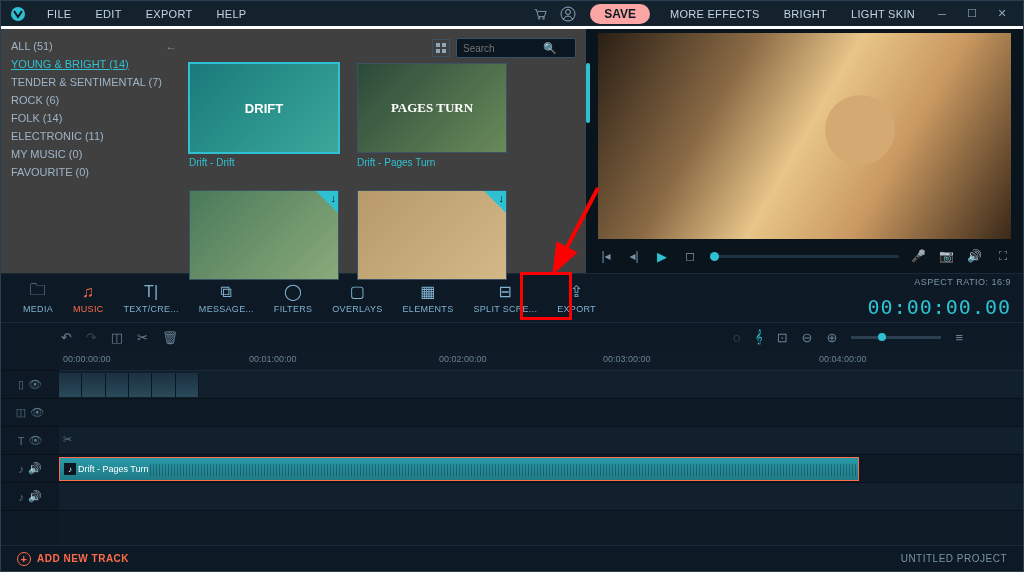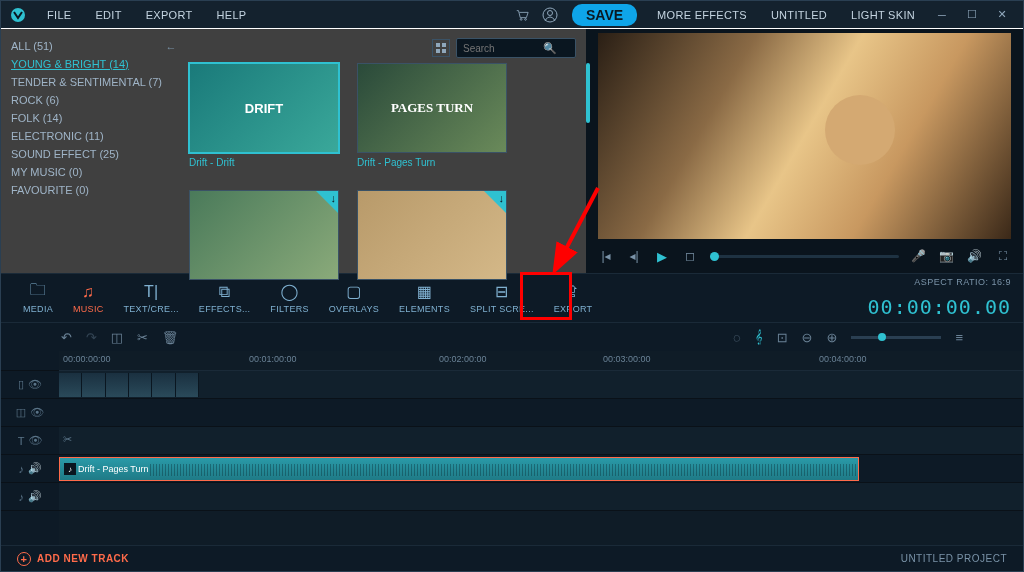--- a/index.html
+++ b/index.html
@@ -1,25 +1,25 @@
 <!DOCTYPE html>
 <html><head>
 <meta charset="utf-8">
 <style>
 * { margin: 0; padding: 0; box-sizing: border-box; font-family: -apple-system, "Segoe UI", Arial, sans-serif; }
 body { background: #0d1a26; color: #9fb4c7; width: 1024px; height: 572px; overflow: hidden; font-size: 11px; position: relative; }
 .app { display: flex; flex-direction: column; height: 100%; border: 1px solid #2a3f52; }
 
 
-.menubar { height: 28px; background: #14222e; display: flex; align-items: center; padding: 0 8px; gap: 4px; border-bottom: 1px solid #ffffff; }
+.menubar { height: 28px; background: #14222e; display: flex; align-items: center; padding: 0 8px; gap: 4px; border-bottom: 3px solid #ffffff; }
 .logo { width: 18px; height: 18px; margin-right: 6px; display:flex; align-items:center; justify-content:center;}
 .menu-item { padding: 4px 10px; color: #c4d4e0; font-size: 11px; cursor: pointer; letter-spacing: 0.3px;}
 .menubar .spacer { flex: 1; }
 .topicon { width: 24px; height: 24px; display:flex; align-items:center; justify-content:center; color:#8fa7bb; cursor:pointer; }
-.save-btn { background: #0ea5e9; color: #0a1822; padding: 3px 14px; border-radius: 10px; font-size: 14px; font-weight: 600; cursor: pointer; margin: 0 6px; }
+.save-btn { background: #fca5a5; color: #0a1822; padding: 3px 14px; border-radius: 10px; font-size: 12px; font-weight: 600; cursor: pointer; margin: 0 6px; }
 .win-btn { width: 26px; height: 26px; display:flex; align-items:center; justify-content:center; color:#8fa7bb; cursor:pointer; }
 
 
 .upper { display: flex; height: 244px; }
 .library { width: 585px; background: #404040; display: flex; padding: 8px 10px; gap: 10px; }
 .categories { width: 168px; font-size: 11px; }
 .cat-item { padding: 3px 0; color: #9fb4c7; cursor: pointer; }
 .cat-item.sel { color: #2fc1d1; text-decoration: underline; }
 .cat-back { float: right; color:#7a93a8; width:16px; text-align:center; cursor:pointer; }
 .browser { flex: 1; }
@@ -113,37 +113,36 @@
       </div>
     <div class="topicon">
         <svg width="16" height="16" viewBox="0 0 16 16" stroke="#8fa7bb" fill="none" stroke-width="1">
           <circle cx="8" cy="8" r="7"></circle>
           <circle cx="8" cy="6" r="2.5"></circle>
           <path d="M3 14c1-3 4-4 5-4s4 1 5 4"></path>
         </svg>
       </div>
     <div class="save-btn">SAVE</div>
     <div class="menu-item">MORE EFFECTS</div>
-    <div class="menu-item">UNTITLED</div>
+    <div class="menu-item">BRIGHT</div>
     <div class="menu-item">LIGHT SKIN</div>
     <div class="win-btn">─</div>
     <div class="win-btn">☐</div>
     <div class="win-btn">✕</div>
   </div>
 
   <div class="upper">
     <div class="library">
       <div class="categories">
         <div class="cat-item"><span>ALL (51)</span><span class="cat-back">←</span></div>
         <div class="cat-item sel">YOUNG &amp; BRIGHT (14)</div>
         <div class="cat-item">TENDER &amp; SENTIMENTAL (7)</div>
         <div class="cat-item">ROCK (6)</div>
         <div class="cat-item">FOLK (14)</div>
         <div class="cat-item">ELECTRONIC (11)</div>
-        <div class="cat-item">SOUND EFFECT (25)</div>
         <div class="cat-item">MY MUSIC (0)</div>
         <div class="cat-item">FAVOURITE (0)</div>
       </div>
       <div class="browser">
         <div class="browser-top">
           <div class="view-grid">
               <svg width="10" height="10" viewBox="0 0 10 10" fill="#8fa7bb">
                 <rect x="0" y="0" width="4" height="4"></rect>
                 <rect x="6" y="0" width="4" height="4"></rect>
                 <rect x="0" y="6" width="4" height="4"></rect>
@@ -208,21 +207,21 @@
     <div class="ttab active">
         <span class="ttab-icon">♫</span>
         <span>MUSIC</span>
       </div>
     <div class="ttab">
         <span class="ttab-icon">T|</span>
         <span>TEXT/CRE...</span>
       </div>
     <div class="ttab">
         <span class="ttab-icon">⧉</span>
-        <span>EFFECTS...</span>
+        <span>MESSAGE...</span>
       </div>
     <div class="ttab">
         <span class="ttab-icon">◯</span>
         <span>FILTERS</span>
       </div>
     <div class="ttab">
         <span class="ttab-icon">▢</span>
         <span>OVERLAYS</span>
       </div>
     <div class="ttab">

